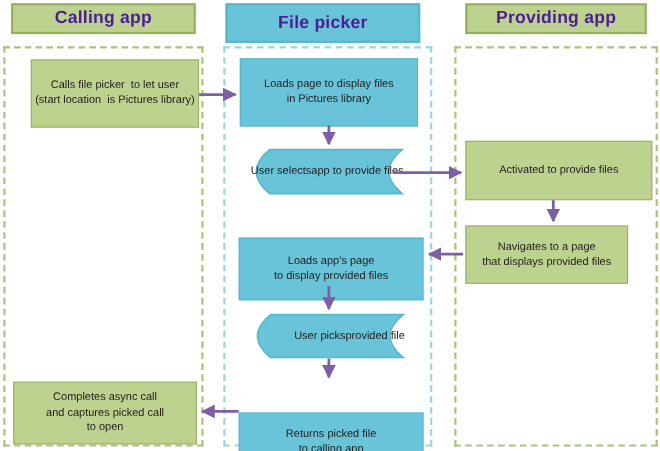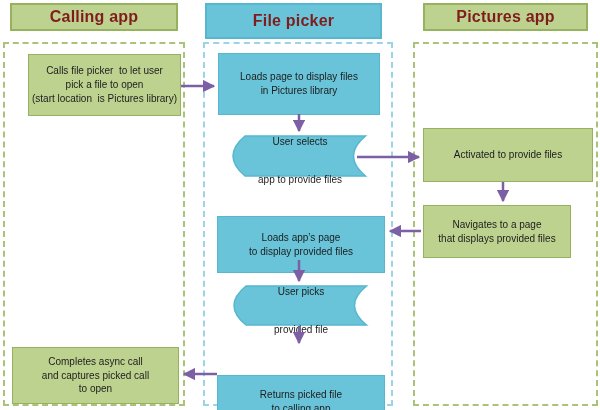--- a/index.html
+++ b/index.html
@@ -18,21 +18,21 @@
   }
   .abs { position: absolute; box-sizing: border-box; }
 
   
   .col-header {
     display: flex;
     align-items: center;
     justify-content: center;
     font-weight: 700;
     font-size: 16px;
-    color: #7f1d1d;
+    color: #4c1d95;
     letter-spacing: 0.2px;
   }
   .col-header.green {
     background: var(--green-fill);
     border: 2px solid var(--green-border);
   }
   .col-header.blue {
     background: var(--blue-fill);
     border: 2px solid var(--blue-border);
   }
@@ -64,26 +64,25 @@
   .node .line { white-space: pre; }
   .node .line.small { font-size: 10px; }
 
   
   .stored { background: transparent; border: none; }
   .stored > svg { position: absolute; left: -2px; top: -2px; overflow: visible; }
   .stored .txt {
     position: relative;
     z-index: 1;
     display: flex;
-    flex-direction: column;
+    flex-direction: row;
     align-items: center;
-    justify-content: space-between;
+    justify-content: flex-end;
     width: 100%;
     height: 100%;
-    gap: 24px;
   }
   .stored-path {
     fill: var(--blue-fill);
     stroke: var(--blue-border);
     stroke-width: 1.5px;
   }
 
   
   #edge-layer { position: absolute; left: 0; top: 0; pointer-events: none; z-index: 5; }
   .arrow-line { stroke: var(--arrow); stroke-width: 2.5px; fill: none; }
@@ -94,30 +93,29 @@
 
 <div id="canvas">
 
   <div class="abs col-header green" style="left:10px; top:3px; width:168px; height:28px;">
     <span>Calling app</span>
   </div>
   <div class="abs col-header blue" style="left:205px; top:3px; width:177px; height:36px;">
     <span>File picker</span>
   </div>
   <div class="abs col-header green" style="left:423px; top:3px; width:165px; height:28px;">
-    <span>Pictures app</span>
+    <span>Providing app</span>
   </div>
 
   <div class="abs lane green" style="left:3px; top:42px; width:182px; height:364px;"></div>
   <div class="abs lane blue" style="left:203px; top:42px; width:190px; height:364px;"></div>
   <div class="abs lane green" style="left:413px; top:42px; width:185px; height:364px;"></div>
 
   <div class="abs node green" style="left:28px; top:54px; width:153px; height:62px;">
     <div class="line">Calls file picker  to let user</div>
-    <div class="line">pick a file to open</div>
     <div class="line small">(start location  is Pictures library)</div>
   </div>
 
   <div class="abs node blue" style="left:218px; top:53px; width:162px; height:62px;">
     <div class="line">Loads page to display files</div>
     <div class="line">in Pictures library</div>
   </div>
 
   <div class="abs node stored" style="left:233px; top:135px; width:134px; height:42px;">
     <svg width="138" height="46" viewBox="-2 -2 138 46">

